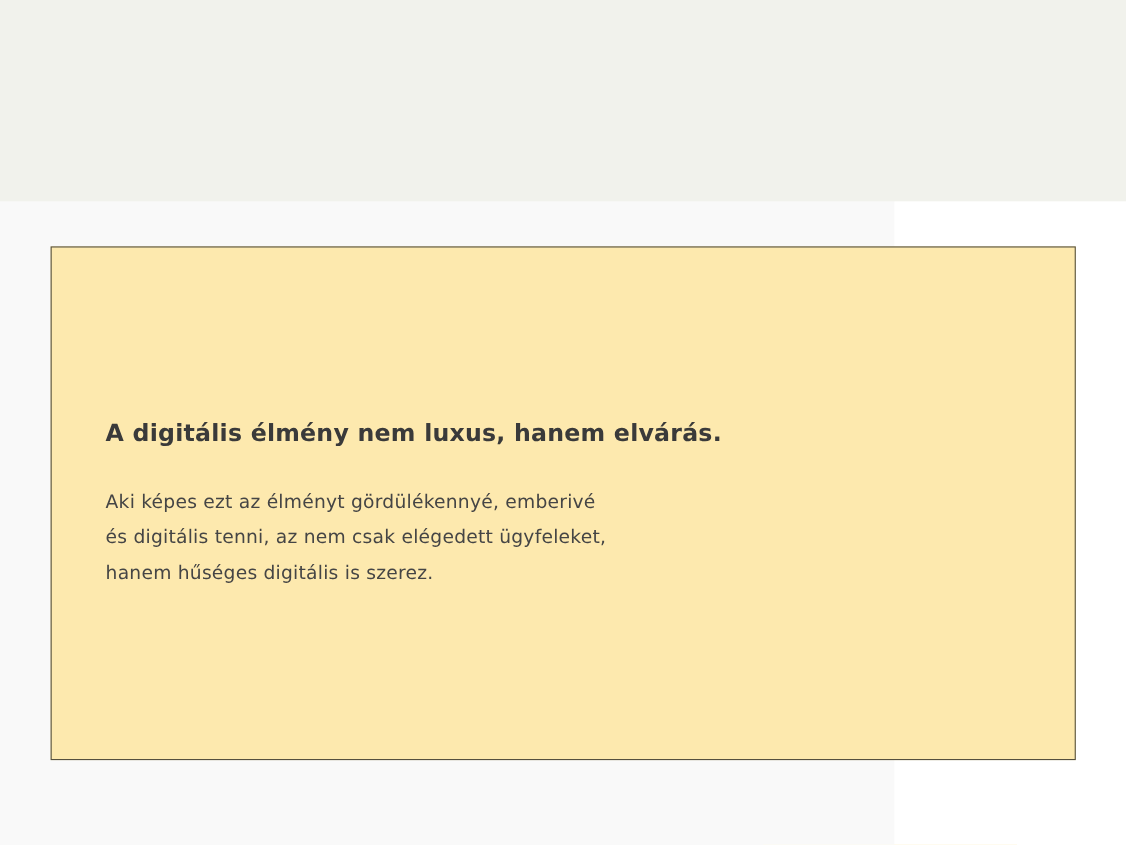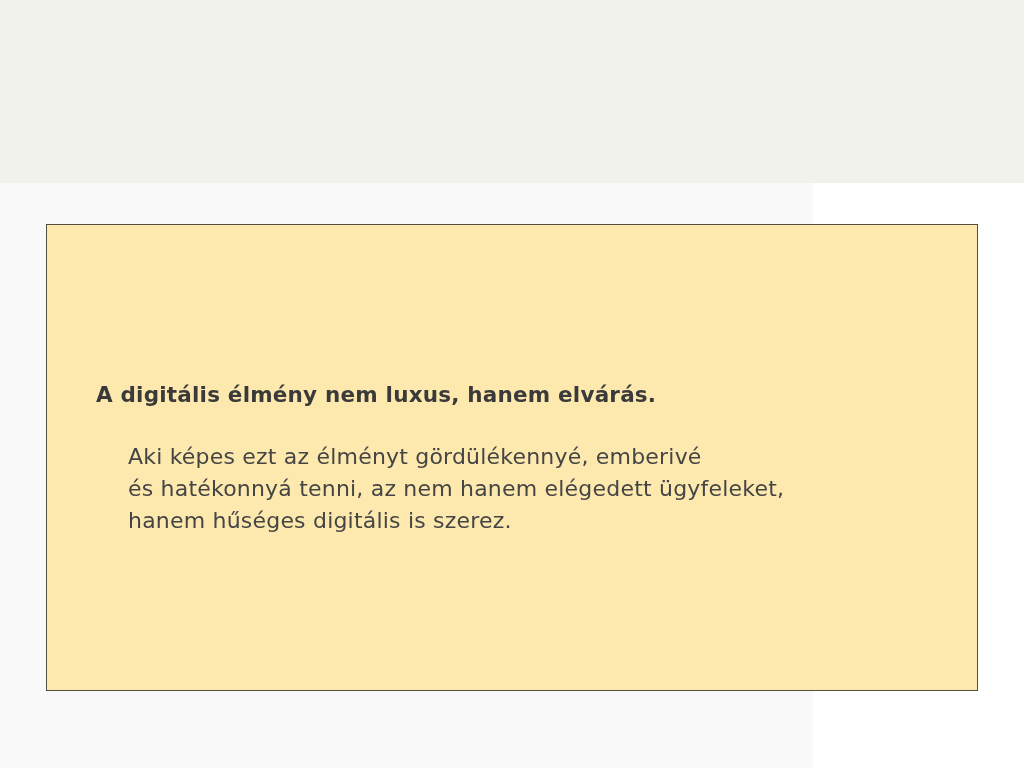--- a/index.html
+++ b/index.html
@@ -45,41 +45,40 @@
   .quote-headline {
     font-size: 21.5px;
     font-weight: bold;
     line-height: 32px;
     letter-spacing: 0.2px;
     color: var(--headline_text, #3a3a3a);
     margin-bottom: 30px;
   }
 
   .quote-body {
-    font-size: 22px;
+    font-size: 17px;
     font-weight: normal;
     color: var(--body_text, #454545);
-    margin-left: 32px;
   }
 
   .quote-body-line {
     line-height: 32px;
     letter-spacing: 0.2px;
     white-space: nowrap;
   }
 </style>
 </head>
 <body>
 
 <div class="screen">
 
   <div class="top-band"></div>
 
   <div class="quote-card">
     <div class="quote-headline">A digitális élmény nem luxus, hanem elvárás.</div>
     <div class="quote-body">
       <div class="quote-body-line">Aki képes ezt az élményt gördülékennyé, emberivé</div>
-      <div class="quote-body-line">és hatékonnyá tenni, az nem hanem elégedett ügyfeleket,</div>
+      <div class="quote-body-line">és digitális tenni, az nem csak elégedett ügyfeleket,</div>
       <div class="quote-body-line">hanem hűséges digitális is szerez.</div>
     </div>
   </div>
 
 </div>
 
 </body></html>

